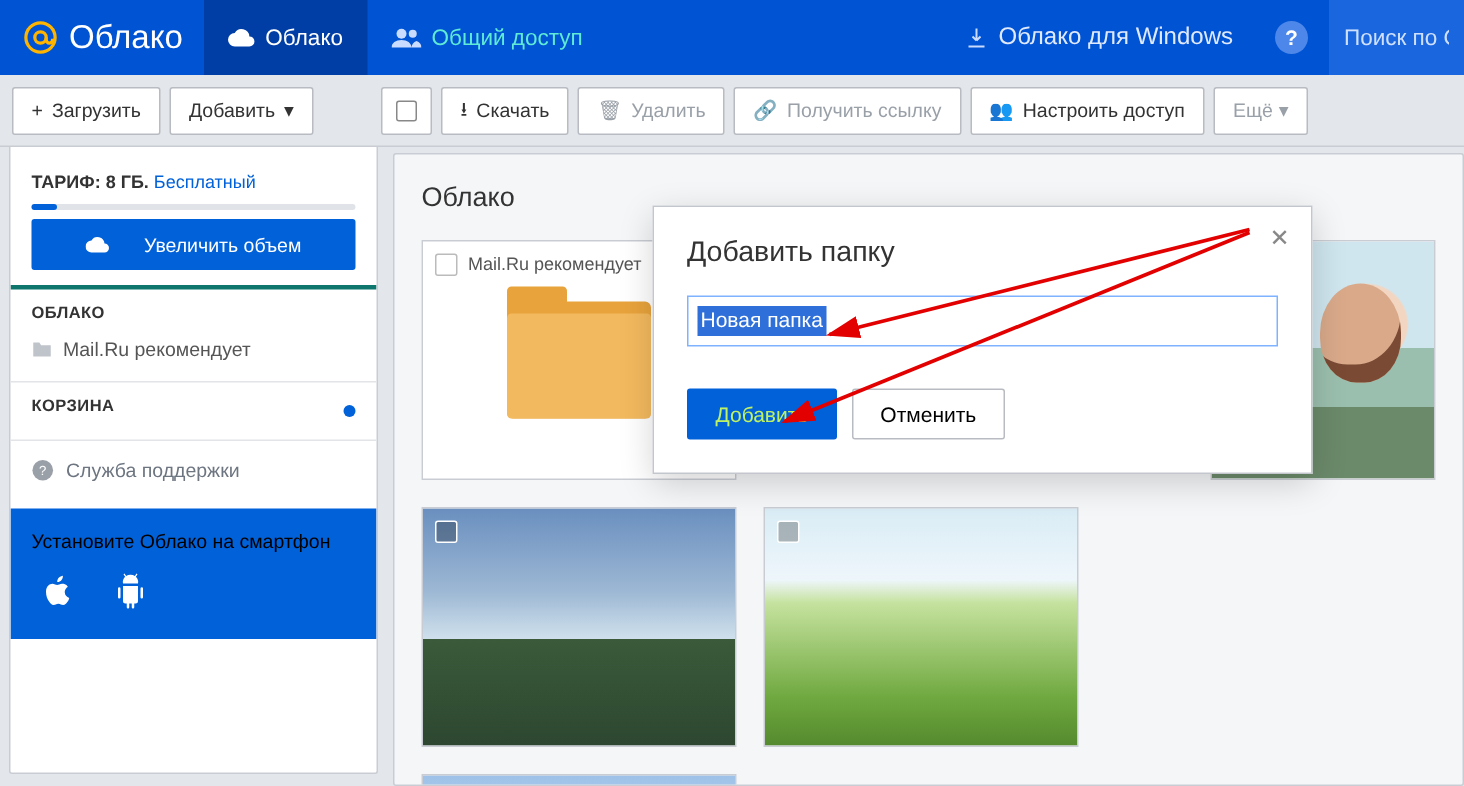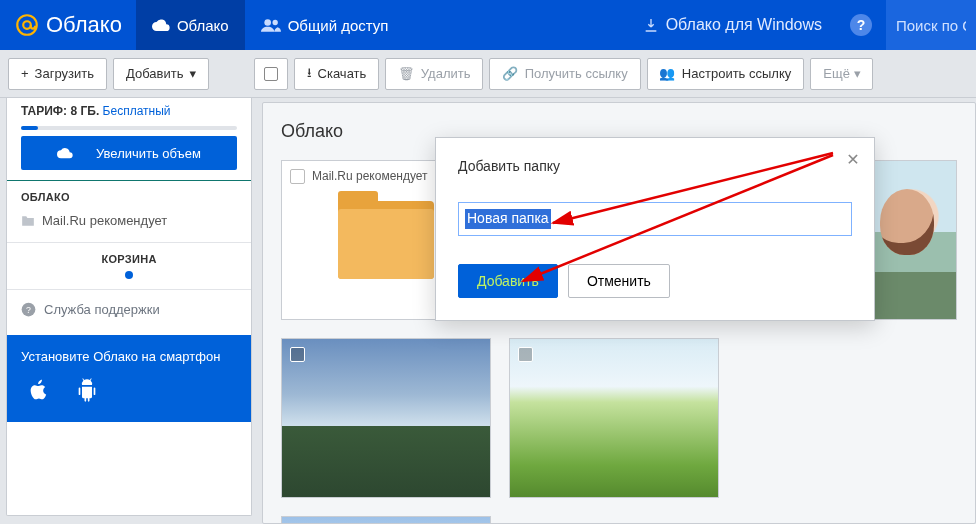--- a/index.html
+++ b/index.html
@@ -3,21 +3,21 @@
 <meta charset="utf-8">
 <style>
 * { margin: 0; padding: 0; box-sizing: border-box; font-family: Arial, Helvetica, sans-serif; }
 body { width: 976px; height: 524px; overflow: hidden; background: #e3e6ea; }
 
 
 .topbar { height: 50px; background: #0053d3; display: flex; align-items: center; color: #fff; }
 .logo { display: flex; align-items: center; padding: 0 14px; font-size: 22px; font-weight: 400; }
 .logo svg { margin-right: 6px; }
 .topnav { display: flex; height: 100%; }
-.topnav a { display: flex; align-items: center; padding: 0 16px; color: #ffffff; font-size: 15px; text-decoration: none; cursor: pointer; }
+.topnav a { display: flex; align-items: center; padding: 0 16px; color: #5eead4; font-size: 15px; text-decoration: none; cursor: pointer; }
 .topnav a.active { background: #003ea5; color: #fff; }
 .topnav a svg, .topnav a .ico { margin-right: 7px; }
 .topspacer { flex: 1; }
 .dl-link { display: flex; align-items: center; padding: 0 14px; color: #e0eaff; font-size: 16px; cursor: pointer; }
 .dl-link svg { margin-right: 7px; }
 .help { width: 22px; height: 22px; border-radius: 50%; background: #4d87e9; color: #fff; display: flex; align-items: center; justify-content: center; font-weight: bold; font-size: 14px; margin: 0 14px; cursor: pointer; }
 .searchwrap { background: #1a66df; height: 50px; display: flex; align-items: center; padding-left: 10px; width: 90px; }
 .searchwrap input { background: transparent; border: none; color: #fff; font-size: 15px; outline: none; width: 70px; }
 .searchwrap input::placeholder { color: #cfe0ff; }
 
@@ -27,37 +27,37 @@
 .btn.disabled { color: #9aa0a8; cursor: default; }
 .btn .ico { margin-right: 6px; }
 .toolrow .leftgroup { width: 240px; display: flex; }
 .toolrow .rightgroup { display: flex; align-items: center; padding-left: 6px; }
 .chkbtn { width: 34px; justify-content: center; padding: 0; }
 .chkbtn .box { width: 14px; height: 14px; border: 1px solid #888; border-radius: 2px; }
 
 
 .panes { display: flex; height: calc(524px - 50px - 48px); }
 .sidebar { width: 246px; background: #fff; border: 1px solid #c9cdd3; border-top: none; margin: 0 0 8px 6px; border-radius: 0 0 2px 2px; font-size: 13px; color: #333; overflow: hidden; }
-.sidebar .tariff { padding: 6px 14px 10px; border-bottom: 1px solid #0f766e; }
+.sidebar .tariff { padding: 16px 14px 10px; border-bottom: 3px solid #0f766e; }
 .sidebar .tariff .row1 { font-weight: bold; font-size: 12px; }
 .sidebar .tariff .row1 a { color: #0061d9; font-weight: normal; text-decoration: none; }
 .sidebar .bar { height: 4px; background: #e0e3e8; border-radius: 2px; margin: 8px 0 6px; position: relative; }
 .sidebar .bar i { position: absolute; left: 0; top: 0; height: 100%; width: 8%; background: #0061d9; border-radius: 2px; }
 .sidebar .free { color: #8a9099; font-size: 12px; margin-bottom: 10px; }
 .bigbtn { display: flex; align-items: center; justify-content: center; background: #0061d9; color: #fff; height: 34px; border-radius: 2px; font-size: 13px; cursor: pointer; gap: 16px; }
 .bigbtn svg { margin-right: 7px; }
 .sidebar .section { padding: 10px 14px; border-bottom: 1px solid #e2e4e8; }
 .sidebar .section h4 { font-size: 11px; color: #333; letter-spacing: .3px; margin-bottom: 6px; }
 .sidebar .section .item { display: flex; align-items: center; padding: 4px 0; color: #555; cursor: pointer; }
 .sidebar .section .item svg { margin-right: 7px; flex-shrink: 0; }
 .sidebar .section .item span { white-space: nowrap; overflow: hidden; text-overflow: ellipsis; }
-.trashrow { display: flex; align-items: center; justify-content: space-between; flex-direction: column; }
+.trashrow { display: flex; align-items: center; justify-content: space-between; }
 .sidebar .support { padding: 12px 14px; color: #6d7580; display: flex; align-items: center; cursor: pointer; }
 .sidebar .support svg { margin-right: 8px; }
-.sidebar .promo { background: #0061d9; color: #ffffff; padding: 14px 14px 20px; margin-top: 6px; }
+.sidebar .promo { background: #0061d9; color: #000000; padding: 14px 14px 20px; margin-top: 6px; }
 .sidebar .promo p { font-size: 13px; margin-bottom: 14px; }
 .sidebar .promo .storeicons { display: flex; gap: 28px; padding-left: 8px; }
 
 
 .main { flex: 1; padding: 4px 0 0 10px; position: relative; }
 .main .inner { background: #f4f6f8; border: 1px solid #c9cdd3; border-radius: 2px; padding: 18px 18px 0; height: 100%; overflow: hidden; position: relative; }
 .main h2 { font-size: 18px; font-weight: normal; color: #333; margin-bottom: 18px; }
 .tile { border: 1px solid #c9cdd3; background: #fff; width: 210px; height: 160px; position: relative; float: left; margin: 0 18px 18px 0; overflow: hidden; }
 .tile .chk { position: absolute; top: 8px; left: 8px; width: 15px; height: 15px; border: 1px solid #fff; background: rgba(0,0,0,.25); border-radius: 2px; }
 .tile .caption { position: absolute; top: 8px; left: 30px; font-size: 12px; color: #fff; text-shadow: 0 1px 2px rgba(0,0,0,.5); }
@@ -72,21 +72,21 @@
 .photo1::before { content:''; position:absolute; inset:0; background: radial-gradient(circle at 70% 35%, #f2d6c2 0 18%, transparent 19%), linear-gradient(#cfe6ef 0 45%, #9bbfae 45% 70%, #6b8a6a 70%); }
 .photo1::after { content:''; position:absolute; right:22px; top:28px; width:54px; height:66px; background:#d9a98a; border-radius:50% 50% 45% 45%; box-shadow: inset -6px -18px 0 -6px #7a4a34; }
 
 .sky1 { background: linear-gradient(#6a8fbf 0%, #9db8d4 35%, #cfe0ec 55%, #3a5a3a 55%, #2d4730 100%); }
 .field1 { background: linear-gradient(#d9ecf5 0%, #eef6fb 30%, #c5e29e 40%, #6fa83f 80%, #558a2e 100%); }
 .coast1 { background: linear-gradient(#9dc1e8 0%, #c9dff2 30%, #2f6fae 45%, #1f4d7a 60%, #a8875a 75%, #6d5634 100%); }
 
 
 .modal { position: absolute; left: 172px; top: 34px; width: 440px; background: #fff; border: 1px solid #c3c7cd; box-shadow: 0 6px 22px rgba(0,0,0,.18); padding: 20px 22px 22px; z-index: 50; }
 .modal .close { position: absolute; top: 10px; right: 10px; width: 22px; height: 22px; display: flex; align-items: center; justify-content: center; color: #888; cursor: pointer; font-size: 16px; }
-.modal h3 { font-size: 14px; font-weight: normal; color: #333; margin-bottom: 28px; }
+.modal h3 { font-size: 19px; font-weight: normal; color: #333; margin-bottom: 17px; }
 .modal input[type=text] { width: 100%; height: 34px; border: 1px solid #7fb2ff; outline: none; padding: 0 8px; font-size: 14px; color: #1a1a1a; }
 .modal input[type=text]::selection { background: #2f6fd9; color: #fff; }
 .selwrap { position: relative; }
 .selwrap .selbox { position: absolute; left: 7px; top: 7px; height: 20px; background: #2f6fd9; color: #fff; padding: 1px 2px; font-size: 14px; pointer-events: none; }
 .modal .actions { margin-top: 28px; display: flex; gap: 10px; }
 .pbtn { height: 34px; padding: 0 18px; border-radius: 2px; font-size: 14px; border: 1px solid #b8bcc2; background: #fff; cursor: pointer; }
 .pbtn.primary { background: #0061d9; border-color: #0061d9; color: #bef264; }
 
 
 .arrows { position: absolute; left: 0; top: 0; pointer-events: none; z-index: 60; }
@@ -154,21 +154,21 @@
     <button class="btn disabled">
         <span class="ico">🗑</span>
         <span>Удалить</span>
       </button>
     <button class="btn disabled">
         <span class="ico">🔗</span>
         <span>Получить ссылку</span>
       </button>
     <button class="btn">
         <span class="ico">👥</span>
-        <span>Настроить ссылку</span>
+        <span>Настроить доступ</span>
       </button>
     <button class="btn disabled">
         <span>Ещё</span> 
         <span class="ico" style="margin:0 0 0 4px">▾</span>
       </button>
   </div>
 </div>
 
 <div class="panes">
 

